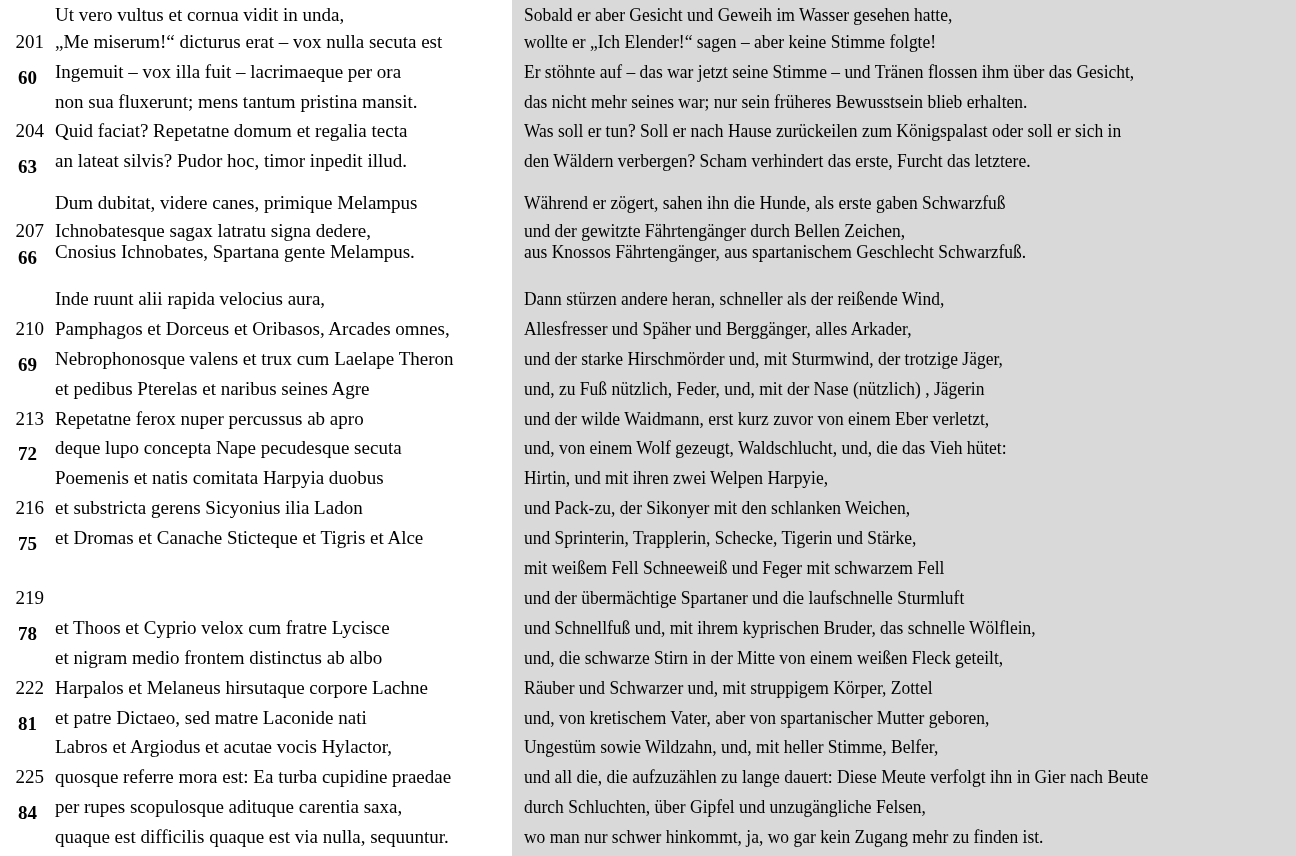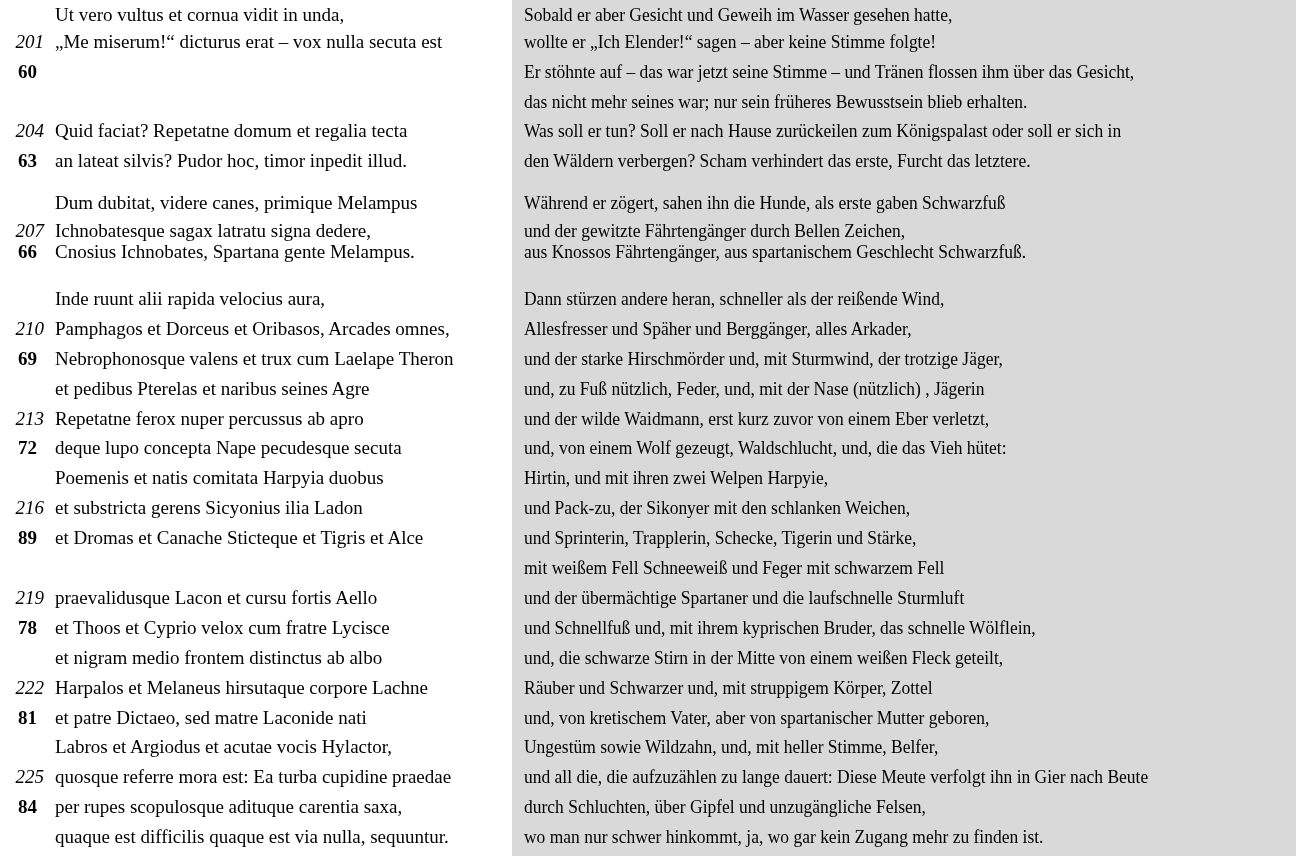--- a/index.html
+++ b/index.html
@@ -4,22 +4,22 @@
 <style>
   html, body { margin: 0; padding: 0; }
   body {
     width: 1296px; height: 856px; overflow: hidden; background: #ffffff;
     font-family: "Liberation Serif", "DejaVu Serif", serif;
     color: #000; position: relative;
   }
   .right-bg { position: absolute; left: 512px; top: 0; width: 784px; height: 856px; background: #d9d9d9; }
   .row { position: absolute; left: 0; width: 1284px; height: 30px; font-size: 19px; line-height: 30px; white-space: nowrap; }
   .num { position: absolute; left: 0; width: 44px; text-align: right; }
-  .num.it { font-style: italic; }
-  .num.bd { font-weight: bold; width: 37px; }
+  .num.it { }
+  .num.bd { font-weight: bold; width: 37px; margin-top: 6px; }
   .la { position: absolute; left: 55px; }
   .de { position: absolute; left: 524px; transform: scaleX(0.92); transform-origin: left center; }
 </style>
 </head>
 <body>
 
 <div class="right-bg"></div>
 
 <div id="rows">
   <div class="row" style="top:0px">
@@ -27,24 +27,26 @@
       <span class="la">Ut vero vultus et cornua vidit in unda,</span>
       <span class="de">Sobald er aber Gesicht und Geweih im Wasser gesehen hatte,</span>
     </div>
   <div class="row" style="top:27px">
       <span class="num it">201</span>
       <span class="la">„Me miserum!“ dicturus erat – vox nulla secuta est</span>
       <span class="de">wollte er „Ich Elender!“ sagen – aber keine Stimme folgte!</span>
     </div>
   <div class="row" style="top:57px">
       <span class="num bd">60</span>
+      <span class="la">Ingemuit – vox illa fuit – lacrimaeque per ora</span>
       <span class="de">Er stöhnte auf – das war jetzt seine Stimme – und Tränen flossen ihm über das Gesicht,</span>
     </div>
   <div class="row" style="top:87px">
       <span class="num"></span>
+      <span class="la">non sua fluxerunt; mens tantum pristina mansit.</span>
       <span class="de">das nicht mehr seines war; nur sein früheres Bewusstsein blieb erhalten.</span>
     </div>
   <div class="row" style="top:116px">
       <span class="num it">204</span>
       <span class="la">Quid faciat? Repetatne domum et regalia tecta</span>
       <span class="de">Was soll er tun? Soll er nach Hause zurückeilen zum Königspalast oder soll er sich in</span>
     </div>
   <div class="row" style="top:146px">
       <span class="num bd">63</span>
       <span class="la">an lateat silvis? Pudor hoc, timor inpedit illud.</span>
@@ -99,31 +101,30 @@
       <span class="num"></span>
       <span class="la">Poemenis et natis comitata Harpyia duobus</span>
       <span class="de">Hirtin, und mit ihren zwei Welpen Harpyie,</span>
     </div>
   <div class="row" style="top:493px">
       <span class="num it">216</span>
       <span class="la">et substricta gerens Sicyonius ilia Ladon</span>
       <span class="de">und Pack-zu, der Sikonyer mit den schlanken Weichen,</span>
     </div>
   <div class="row" style="top:523px">
-      <span class="num bd">89</span>
+      <span class="num bd">75</span>
       <span class="la">et Dromas et Canache Sticteque et Tigris et Alce</span>
       <span class="de">und Sprinterin, Trapplerin, Schecke, Tigerin und Stärke,</span>
     </div>
   <div class="row" style="top:553px">
       <span class="num"></span>
       <span class="de">mit weißem Fell Schneeweiß und Feger mit schwarzem Fell</span>
     </div>
   <div class="row" style="top:583px">
       <span class="num it">219</span>
-      <span class="la">praevalidusque Lacon et cursu fortis Aello</span>
       <span class="de">und der übermächtige Spartaner und die laufschnelle Sturmluft</span>
     </div>
   <div class="row" style="top:613px">
       <span class="num bd">78</span>
       <span class="la">et Thoos et Cyprio velox cum fratre Lycisce</span>
       <span class="de">und Schnellfuß und, mit ihrem kyprischen Bruder, das schnelle Wölflein,</span>
     </div>
   <div class="row" style="top:643px">
       <span class="num"></span>
       <span class="la">et nigram medio frontem distinctus ab albo</span>

